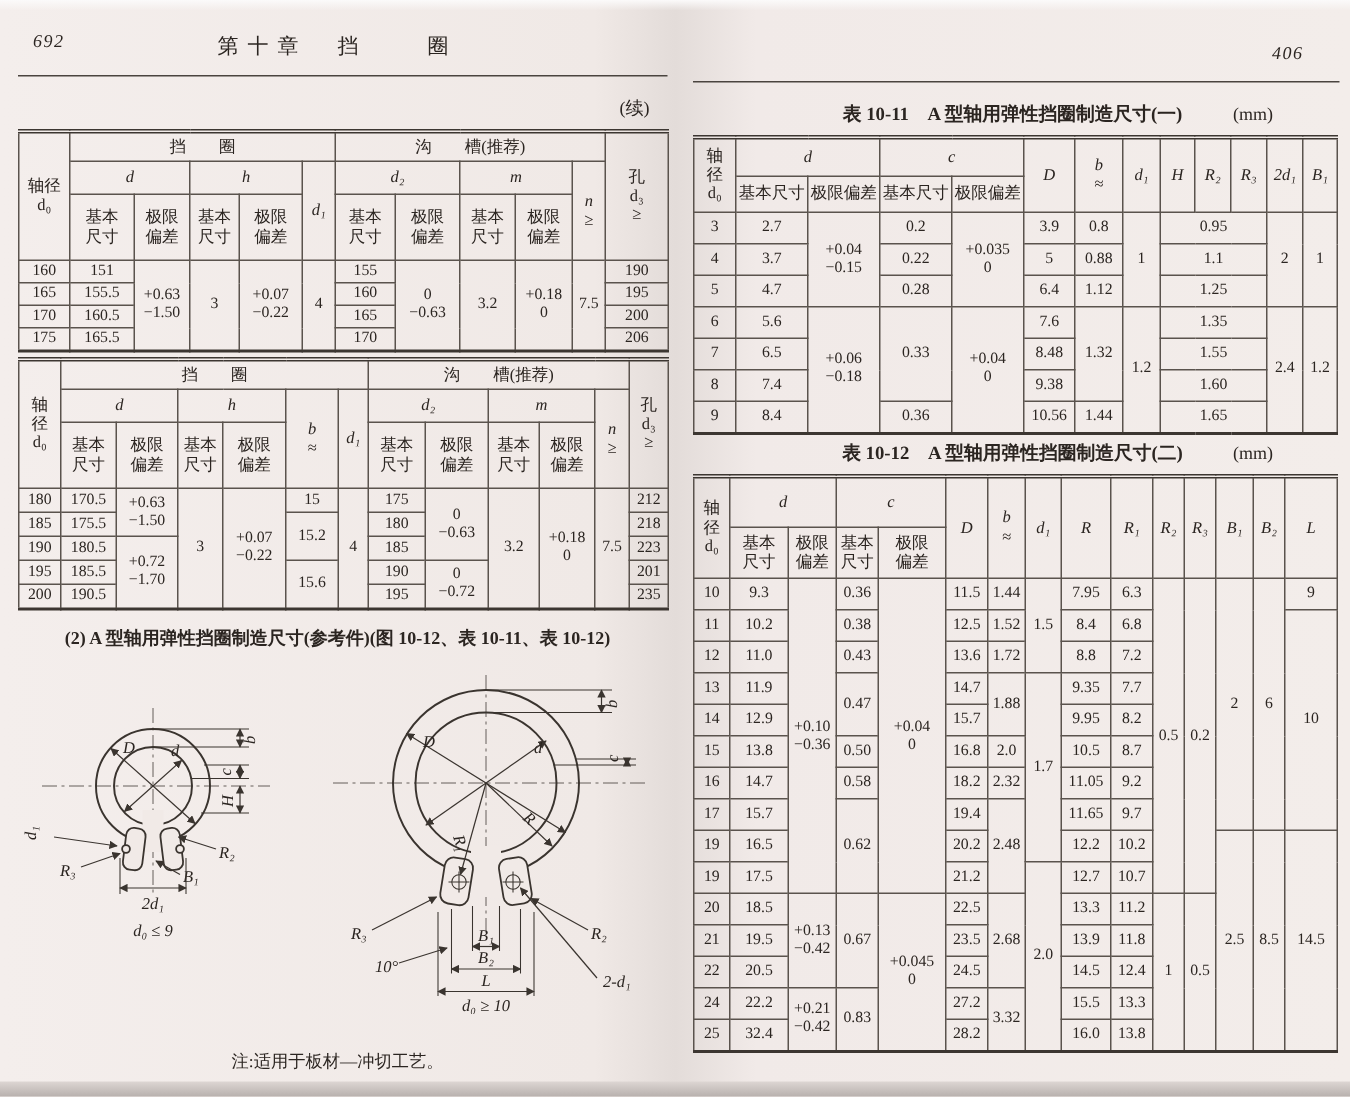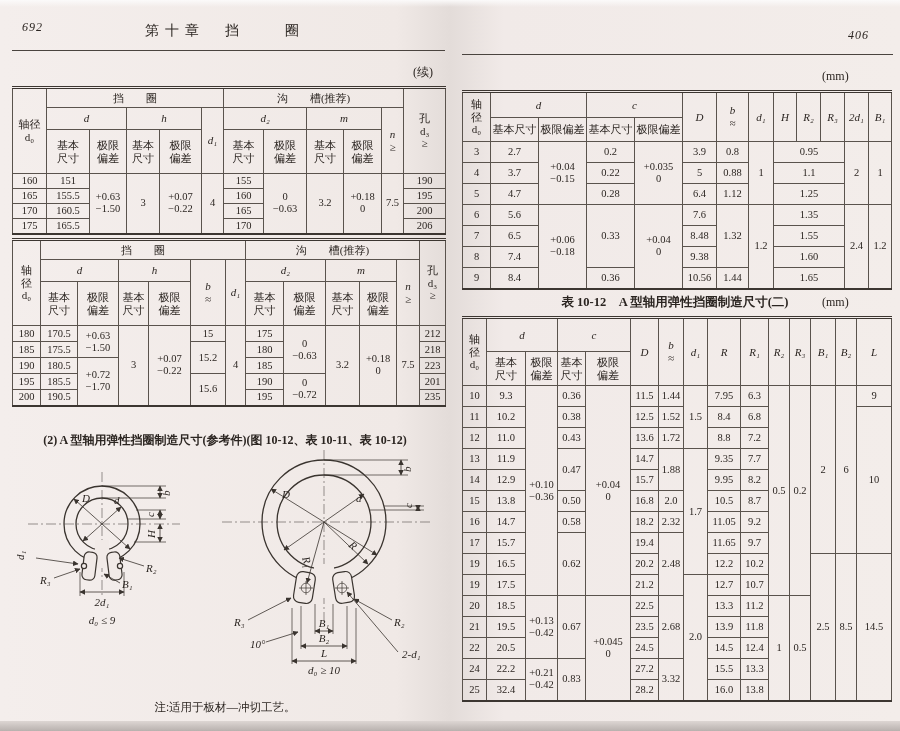--- a/index.html
+++ b/index.html
@@ -265,21 +265,21 @@
           </tr>
           <tr>
             <td>200</td>
             <td>190.5</td>
             <td>195</td>
             <td>235</td>
           </tr>
         </tbody>
       </table>
 
-    <div class="sec-cap" style="top:432px">(2) A 型轴用弹性挡圈制造尺寸(参考件)(图 10-12、表 10-11、表 10-12)</div>
+    <div class="sec-cap" style="top:417px">(2) A 型轴用弹性挡圈制造尺寸(参考件)(图 10-12、表 10-11、表 10-12)</div>
 
     <svg id="fig-small" style="left:14px;top:436px" width="190" height="240" viewBox="0 0 190 240">
       <defs>
         <marker id="ah" viewBox="0 0 10 10" refX="9" refY="5" markerWidth="7" markerHeight="7" orient="auto-start-reverse">
             <path d="M0,0L10,5L0,10z" fill="#3a342f"></path>
           </marker>
       </defs>
       <path class="cl" d="M14 88 H 166"></path>
       <path class="cl" d="M88 36 V 160"></path>
       <circle class="oln" cx="88" cy="88" r="38"></circle>
@@ -362,20 +362,21 @@
       <text class="lbl" x="126" y="238" text-anchor="middle" font-size="12">d₀ ≥ 10</text>
     </svg>
 
     <div class="fig-note" style="top:700px">注:适用于板材—冲切工艺。</div>
   </div>
 
   <div class="pg" id="right-page">
     <div class="pnum" style="left:398px;top:28px">406</div>
     <div class="hrule" style="left:12px;top:54px;width:431px"></div>
 
+    <div class="tbl-title" style="top:68px">表 10-11　A 型轴用弹性挡圈制造尺寸(一)</div>
     <div class="tbl-unit" style="left:372px;top:69px">(mm)</div>
 
     <div class="tbl-title" style="top:294px">表 10-12　A 型轴用弹性挡圈制造尺寸(二)</div>
     <div class="tbl-unit" style="left:372px;top:295px">(mm)</div>
   </div>
 
   <table id="t-t1011">
     <colgroup>
       <col style="width:28px">
         <col style="width:48px">

